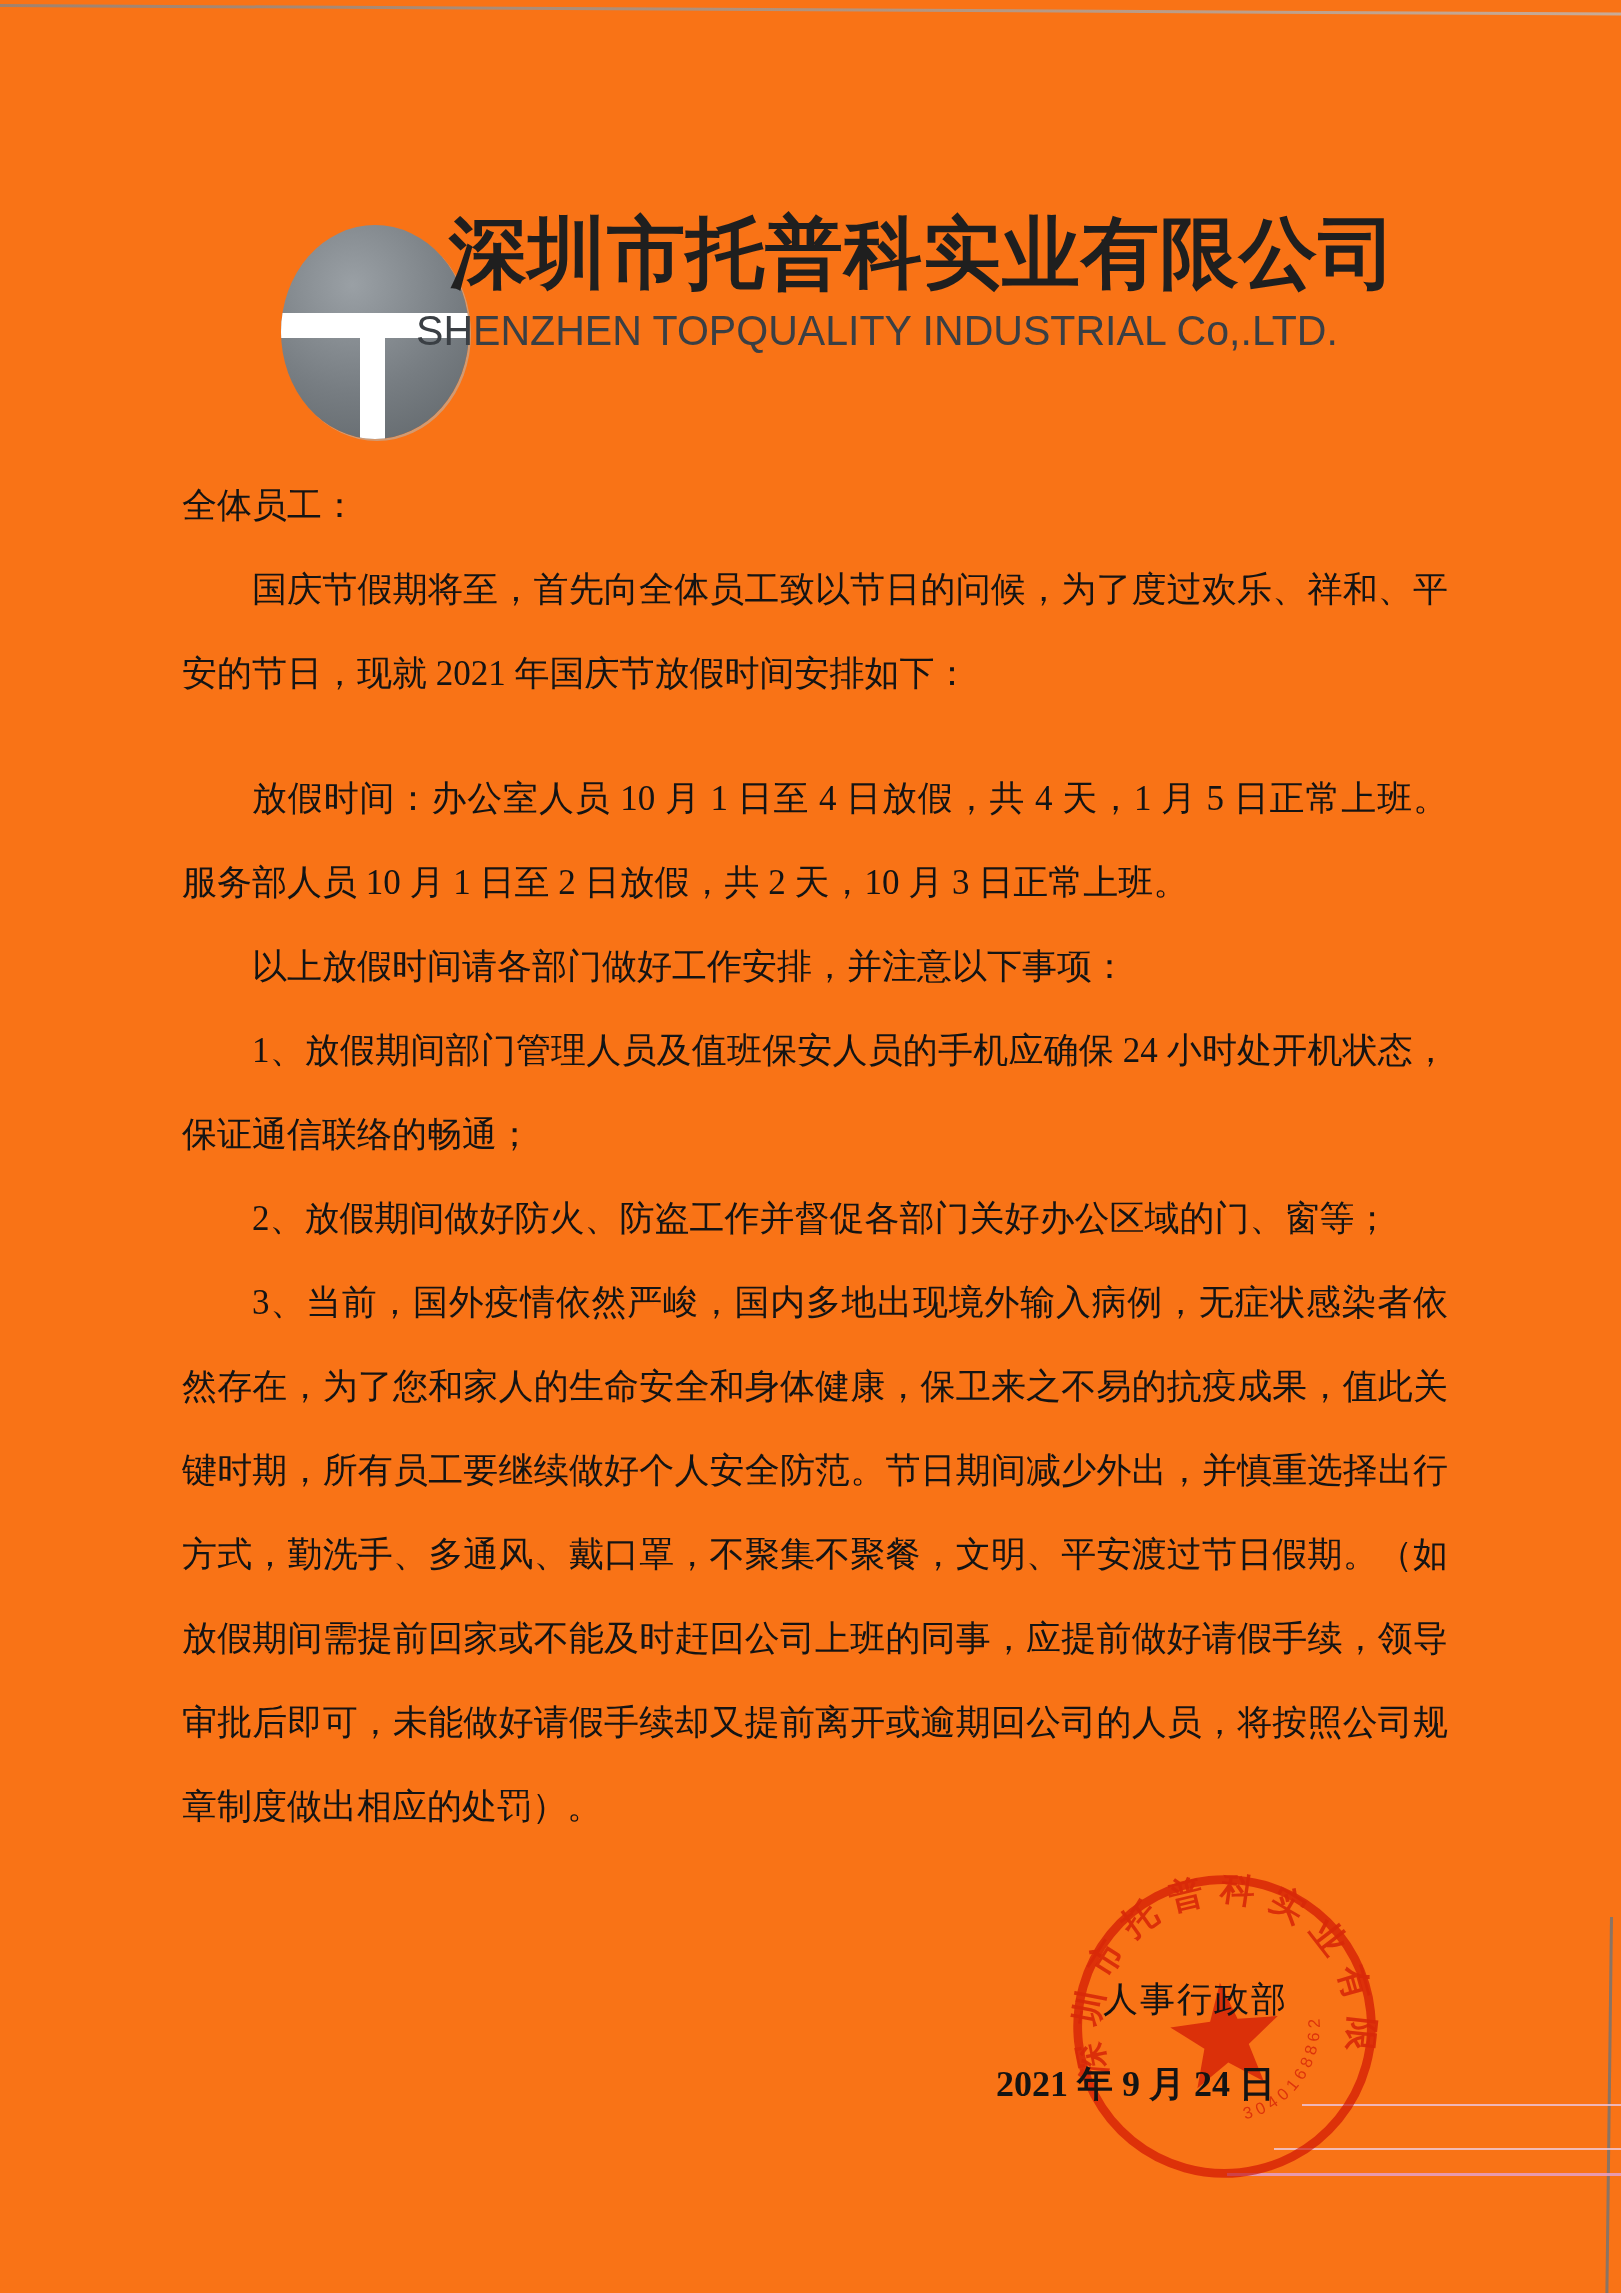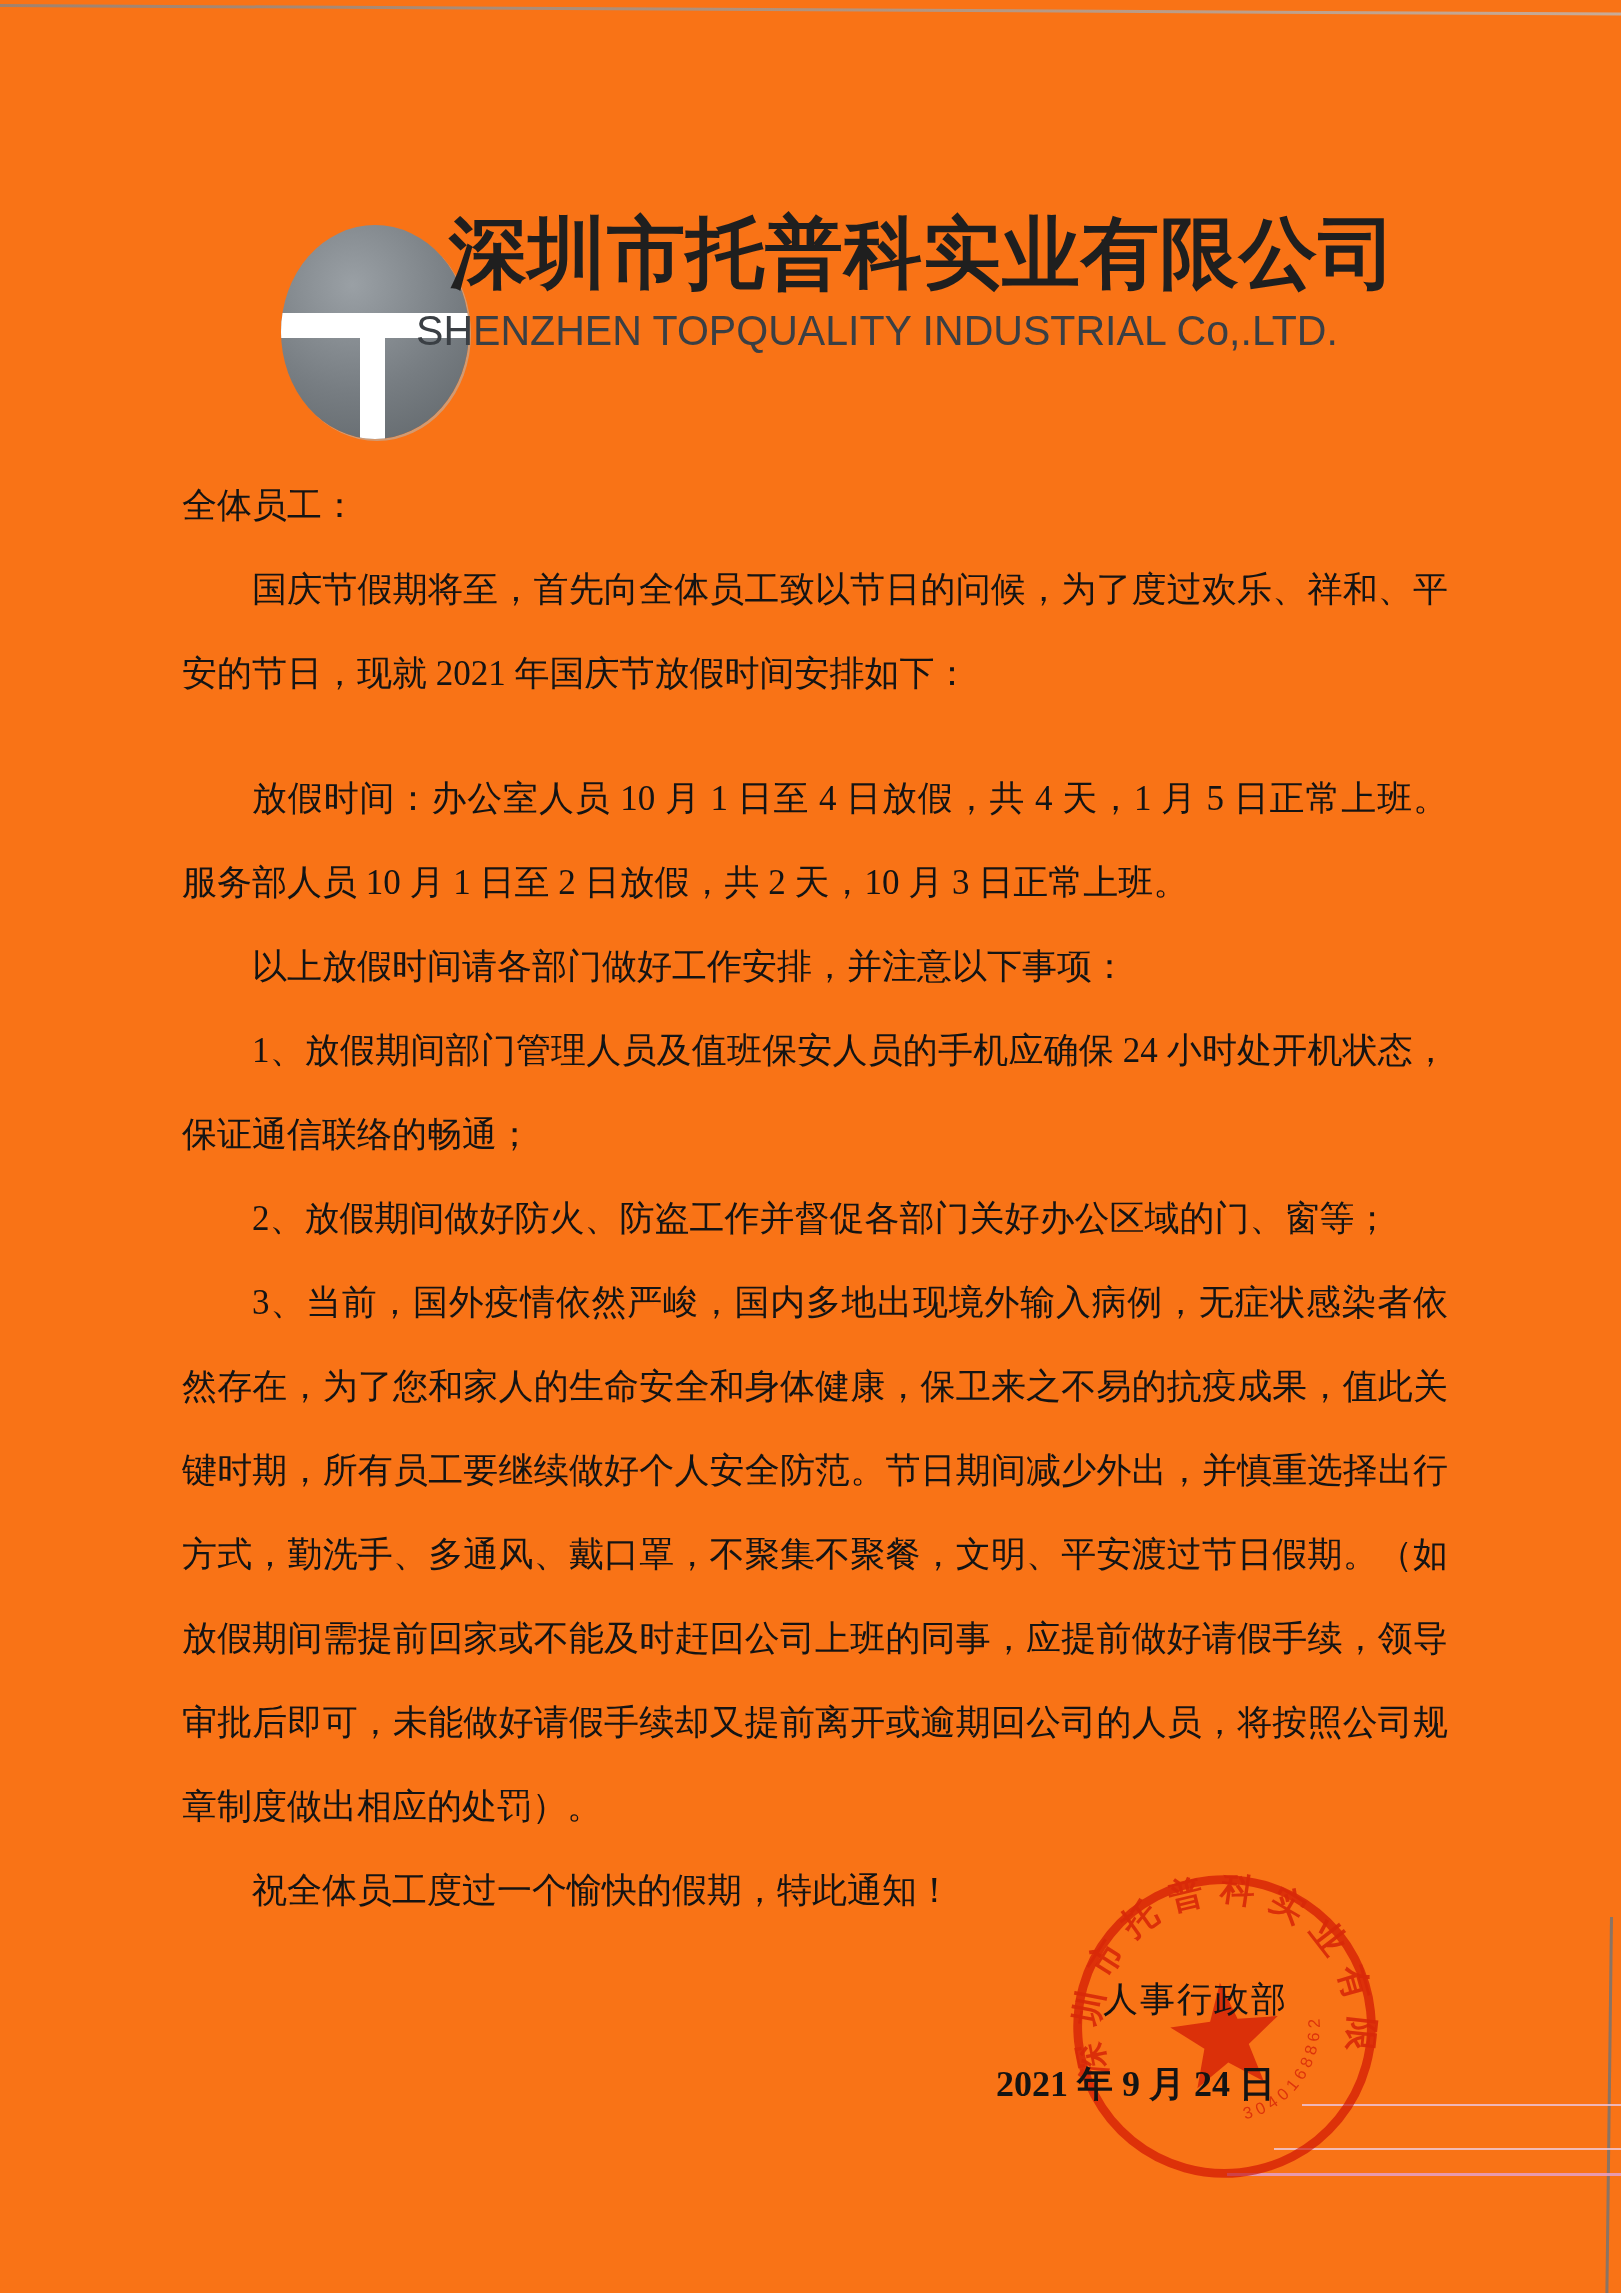--- a/index.html
+++ b/index.html
@@ -95,21 +95,20 @@
 
 
   <div class="body-text">
     <p class="salutation">全体员工：</p>
     <p class="para">国庆节假期将至，首先向全体员工致以节日的问候，为了度过欢乐、祥和、平安的节日，现就 2021 年国庆节放假时间安排如下：</p>
     <p class="para gap-before">放假时间：办公室人员 10 月 1 日至 4 日放假，共 4 天，1 月 5 日正常上班。服务部人员 10 月 1 日至 2 日放假，共 2 天，10 月 3 日正常上班。</p>
     <p class="para">以上放假时间请各部门做好工作安排，并注意以下事项：</p>
     <p class="para">1、放假期间部门管理人员及值班保安人员的手机应确保 24 小时处开机状态，保证通信联络的畅通；</p>
     <p class="para">2、放假期间做好防火、防盗工作并督促各部门关好办公区域的门、窗等；</p>
     <p class="para">3、当前，国外疫情依然严峻，国内多地出现境外输入病例，无症状感染者依然存在，为了您和家人的生命安全和身体健康，保卫来之不易的抗疫成果，值此关键时期，所有员工要继续做好个人安全防范。节日期间减少外出，并慎重选择出行方式，勤洗手、多通风、戴口罩，不聚集不聚餐，文明、平安渡过节日假期。（如放假期间需提前回家或不能及时赶回公司上班的同事，应提前做好请假手续，领导审批后即可，未能做好请假手续却又提前离开或逾期回公司的人员，将按照公司规章制度做出相应的处罚）。</p>
-    <p class="para">祝全体员工度过一个愉快的假期，特此通知！</p>
   </div>
 
   <div class="sig-dept">人事行政部</div>
   <div class="sig-date">2021 年 9 月 24 日</div>
 
   <svg class="stamp" viewBox="0 0 330 330" width="323" height="323">
     <circle cx="165" cy="165" r="150" fill="none" stroke="#dc4a43" stroke-width="9" opacity="0.88"></circle>
     <defs>
       <path id="ringPath" d="M 58,235 A 128,128 0 1 1 272,235" fill="none"></path>
       <path id="serialPath" d="M 170,262 A 97,97 0 0 0 245,110" fill="none"></path>

